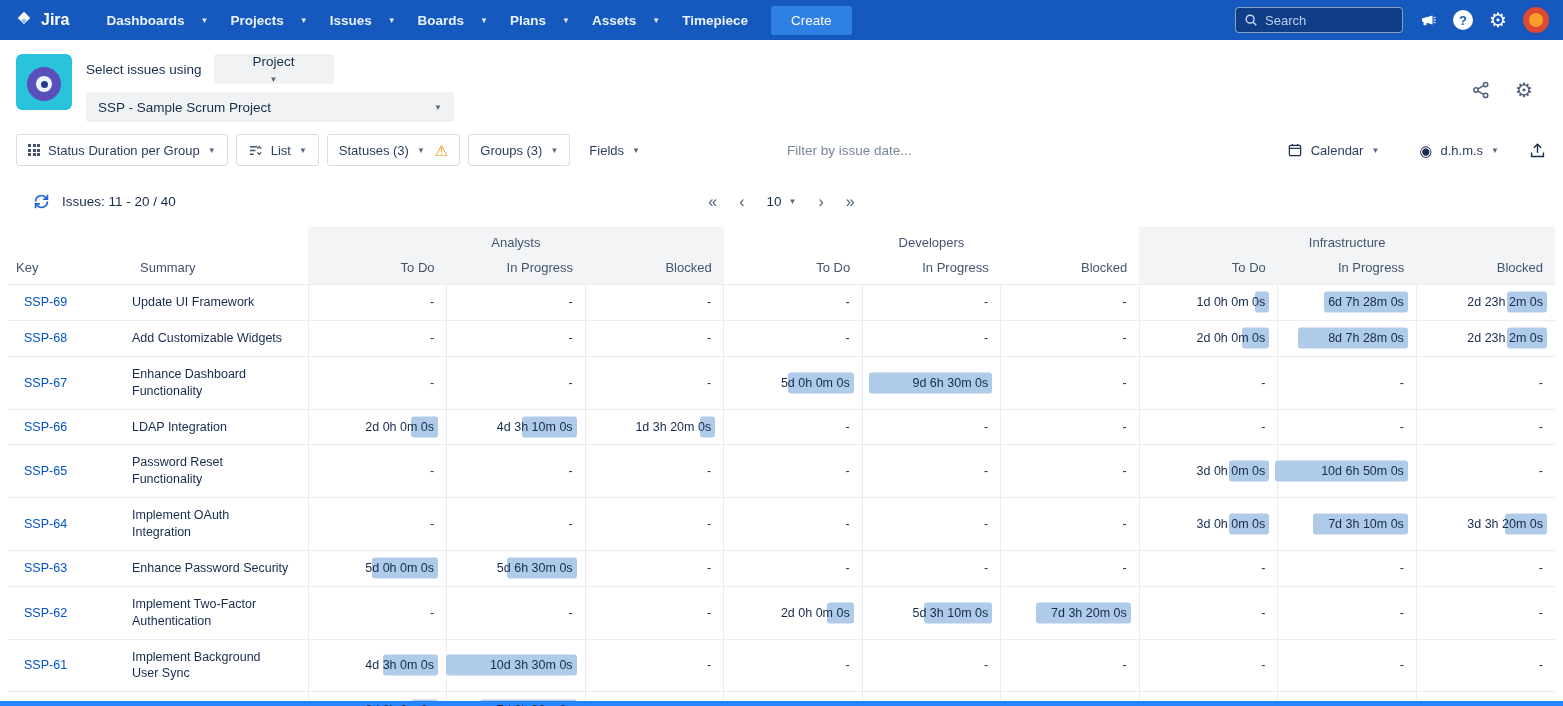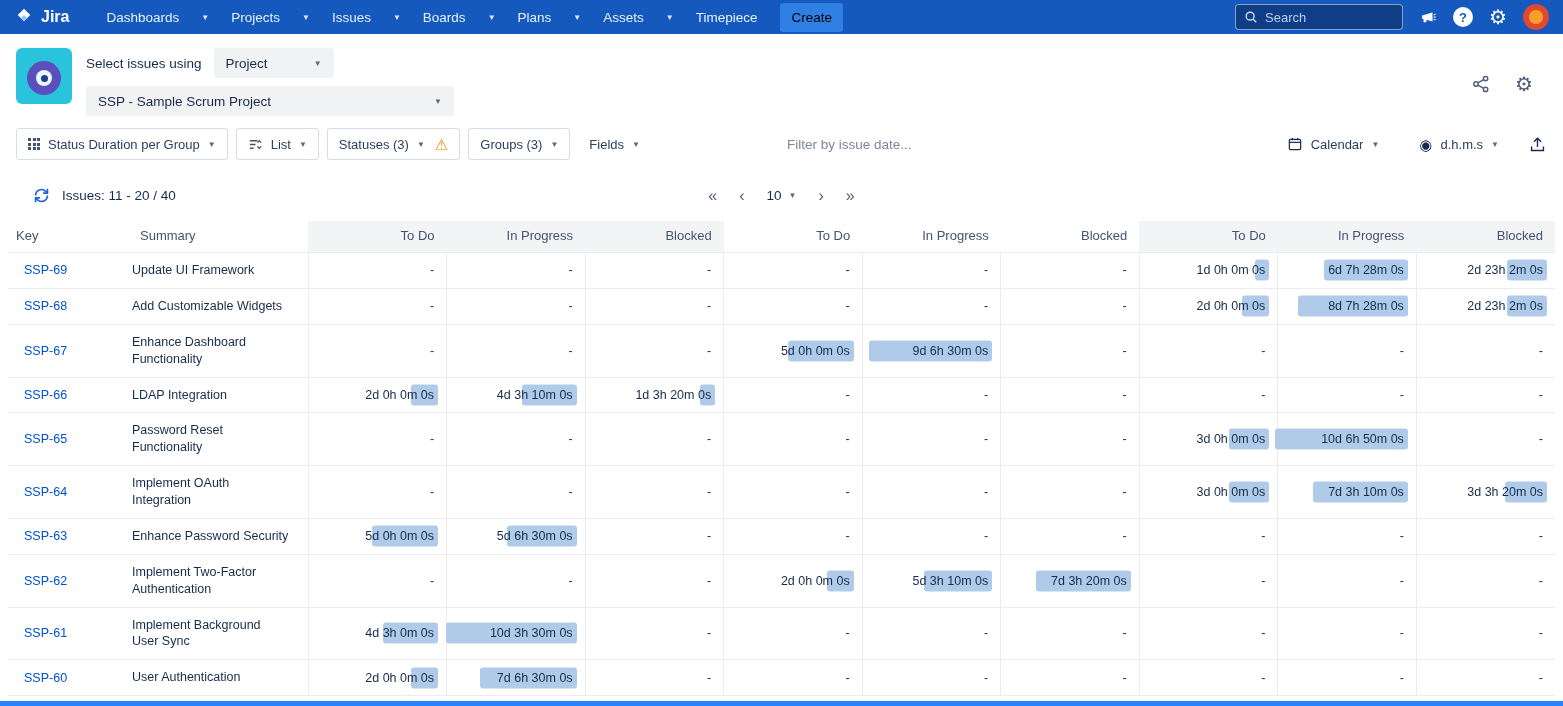--- a/index.html
+++ b/index.html
@@ -1,33 +1,33 @@
 <!DOCTYPE html>
 <html><head>
 <meta charset="utf-8">
 <style>
   * { margin:0; padding:0; box-sizing:border-box; }
   html,body { width:1563px; height:706px; overflow:hidden; background:#fff;
     font-family:"Liberation Sans", sans-serif; color:#172B4D; }
   .page { position:relative; width:100%; height:100%; display:flex; flex-direction:column; }
 
   
-  .topnav { height:34px; background:#1558BE; display:flex; align-items:center;
+  .topnav { height:40px; background:#1558BE; display:flex; align-items:center;
     justify-content:space-between; padding:0 14px; flex:0 0 auto; }
   .nav-left { display:flex; align-items:center; }
   .brand { display:flex; align-items:center; gap:7px; color:#fff; font-weight:700;
     font-size:16px; margin-right:26px; }
   .brand svg { display:block; }
   .nav-items { display:flex; align-items:center; }
-  .nav-item { display:flex; align-items:center; gap:22px; color:#E9F2FF; font-size:13.5px;
-    padding:0 11px; height:34px; cursor:pointer; text-decoration:none; }
+  .nav-item { display:flex; align-items:center; gap:16px; color:#E9F2FF; font-size:13.5px;
+    padding:0 11px; height:34px; cursor:pointer; text-decoration:none;font-weight:bold; }
   .chev { font-size:8px; line-height:1; opacity:.95; margin-top:1px; }
   .chev-dark { color:#505F79; }
-  .create-btn { background:#2F80E5; color:#000000; border:none; border-radius:3px;
-    font-size:13.5px; padding:7px 11px; margin-left:12px; cursor:pointer;
+  .create-btn { background:#2F80E5; color:#ffffff; border:none; border-radius:3px;
+    font-size:13.5px; padding:7px 20px; margin-left:12px; cursor:pointer;
     font-family:"Liberation Sans", sans-serif; }
   .nav-right { display:flex; align-items:center; gap:16px; }
   .search-box { display:flex; align-items:center; gap:7px; width:168px; height:26px;
     background:rgba(9,30,66,.45); border:1px solid rgba(255,255,255,.5); border-radius:4px;
     padding:0 8px; }
   .search-box input { flex:1; background:transparent; border:none; outline:none;
     color:#fff; font-size:13px; font-family:"Liberation Sans", sans-serif; width:100px; }
   .search-box input::placeholder { color:#BBCFEF; }
   .nav-ic { color:#fff; display:flex; align-items:center; cursor:pointer; }
   .help-circle { width:20px; height:20px; border-radius:50%; background:#fff; color:#1558BE;
@@ -47,21 +47,21 @@
     border-radius:50%; background:#5B4FBE; }
   .app-icon .eye { position:absolute; left:20px; top:22px; width:16px; height:16px;
     border-radius:50%; background:#EAF6FB; }
   .app-icon .pupil { position:absolute; left:25px; top:27px; width:7px; height:7px;
     border-radius:50%; background:#203B8C; }
   .selects { margin-left:14px; }
   .sel-row1 { display:flex; align-items:center; gap:12px; font-size:13.5px; color:#172B4D; }
   .sel-btn { display:inline-flex; align-items:center; justify-content:space-between;
     background:#F1F2F4; border:none; border-radius:3px; height:30px; padding:0 12px;
     font-size:13.5px; color:#172B4D; cursor:pointer; font-family:"Liberation Sans", sans-serif; }
-  .sel-mode { width:120px; }
+  .sel-mode { width:120px;flex-direction:column; }
   .sel-project { width:368px; margin-top:8px; }
   .header-actions { margin-left:auto; display:flex; align-items:flex-start; gap:24px;
     padding:26px 14px 0 0; color:#505F79; }
   .ha-ic { cursor:pointer; display:flex; }
 
   
   .toolbar { display:flex; align-items:center; padding:4px 16px 12px; flex:0 0 auto; }
   .tb-btn { display:flex; align-items:center; gap:8px; background:#fff; border:1px solid #D8DCE3;
     border-radius:3px; height:32px; padding:0 11px; font-size:13px; color:#2C3E5D;
     font-weight:500; margin-right:8px; cursor:pointer; font-family:"Liberation Sans", sans-serif;
@@ -301,20 +301,26 @@
           <col>
           <col>
           <col>
           <col>
           <col>
           <col>
           <col>
           <col>
         </colgroup>
       <thead id="tbl-head">
+          <tr class="group-row">
+            <th colspan="2"></th>
+            <th colspan="3" class="shaded">Analysts</th>
+            <th colspan="3">Developers</th>
+            <th colspan="3" class="shaded">Infrastructure</th>
+          </tr>
           <tr class="status-row">
             <th class="left-h">Key</th>
             <th class="left-h">Summary</th>
             <th class="shaded">To Do</th>
             <th class="shaded">In Progress</th>
             <th class="shaded">Blocked</th>
             <th>To Do</th>
             <th>In Progress</th>
             <th>Blocked</th>
             <th class="shaded">To Do</th>

